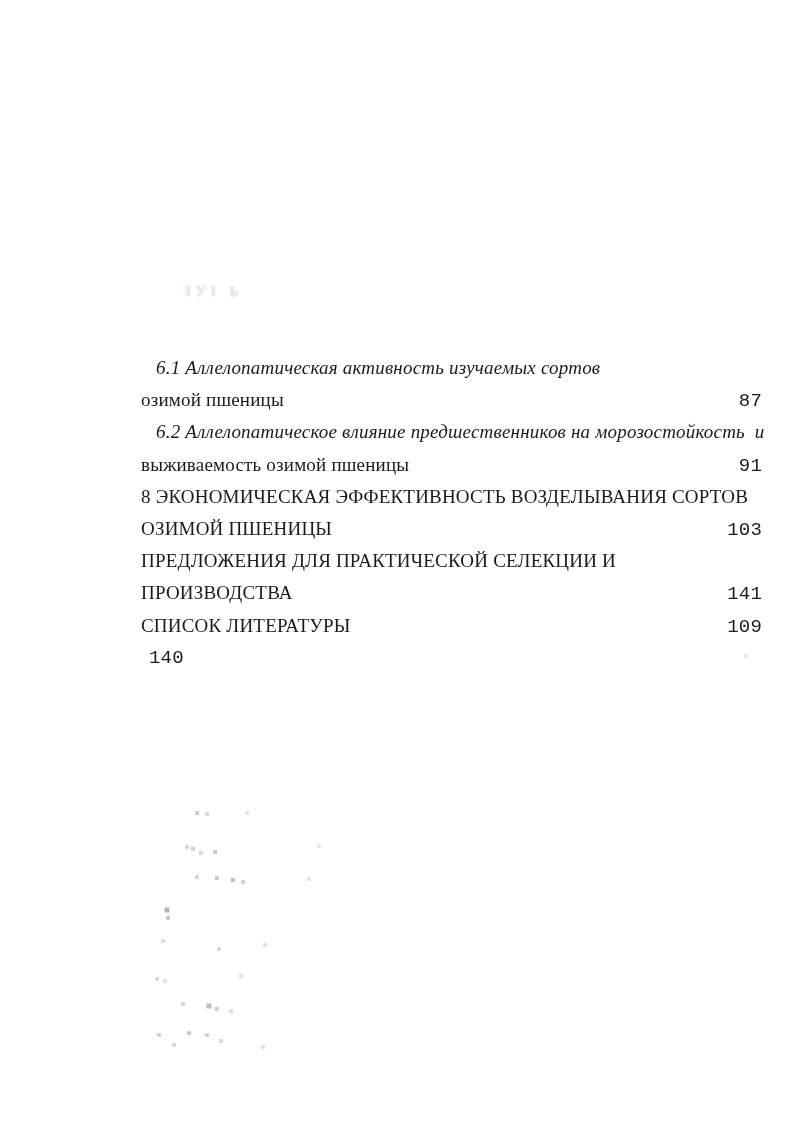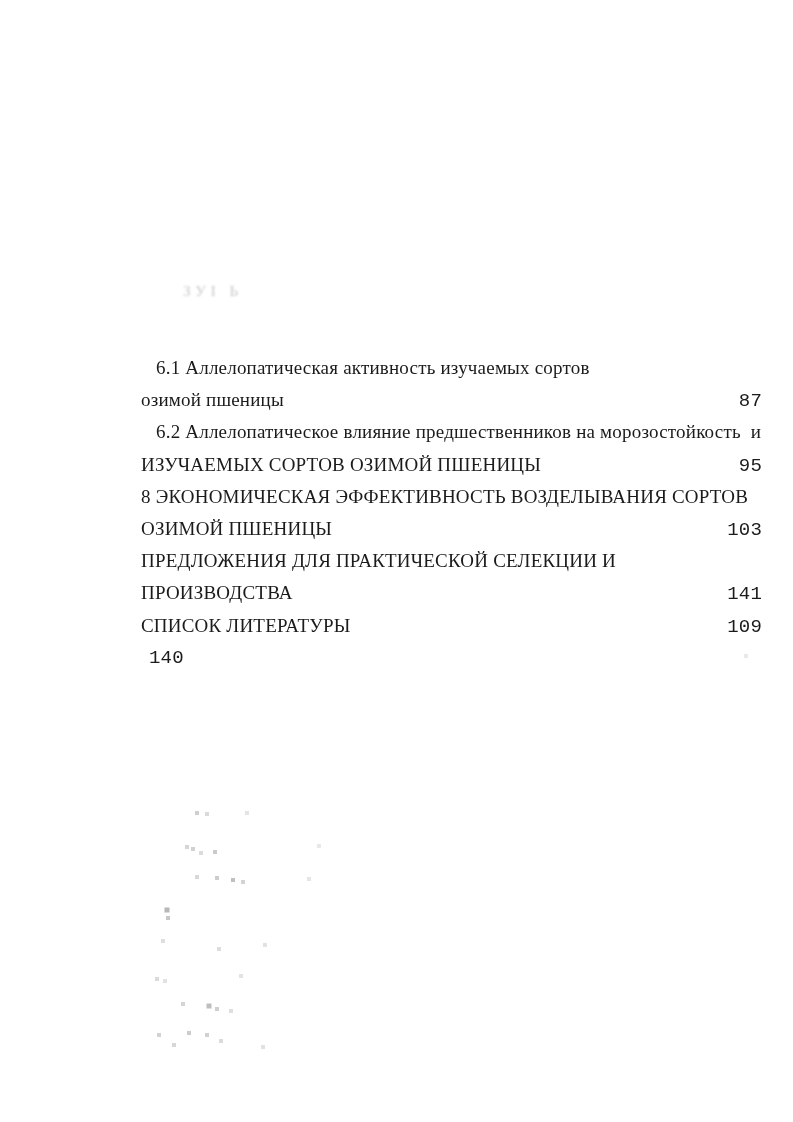--- a/index.html
+++ b/index.html
@@ -50,20 +50,21 @@
     align-items: baseline;
     height: 32.2px;
     line-height: 32.2px;
     letter-spacing: 0.2px;
   }
   .toc-line .t {
     white-space: pre;
   }
   .toc-line.indent .t {
     padding-left: 15px;
+    font-style: italic;
   }
   .toc-line .p {
     white-space: pre;
     padding-left: 8px;
     font-family: Liberation Mono, monospace;
   }
   
   .speckles {
     position: absolute;
     left: 0; top: 0;
@@ -123,26 +124,26 @@
     <div class="toc-line">
       <span class="t">озимой пшеницы</span>
       <span class="p">87</span>
     </div>
 
     <div class="toc-line indent">
       <span class="t">6.2 Аллелопатическое влияние предшественников на морозостойкость  и</span>
       <span class="p"></span>
     </div>
 
+    <div class="toc-line">
+      <span class="t">выживаемость озимой пшеницы</span>
+      <span class="p">91</span>
+    </div>
 
 
-    <div class="toc-line">
-      <span class="t">ИЗУЧАЕМЫХ СОРТОВ ОЗИМОЙ ПШЕНИЦЫ</span>
-      <span class="p">95</span>
-    </div>
 
     <div class="toc-line">
       <span class="t">8 ЭКОНОМИЧЕСКАЯ ЭФФЕКТИВНОСТЬ ВОЗДЕЛЫВАНИЯ СОРТОВ</span>
       <span class="p"></span>
     </div>
 
     <div class="toc-line">
       <span class="t">ОЗИМОЙ ПШЕНИЦЫ</span>
       <span class="p">103</span>
     </div>

